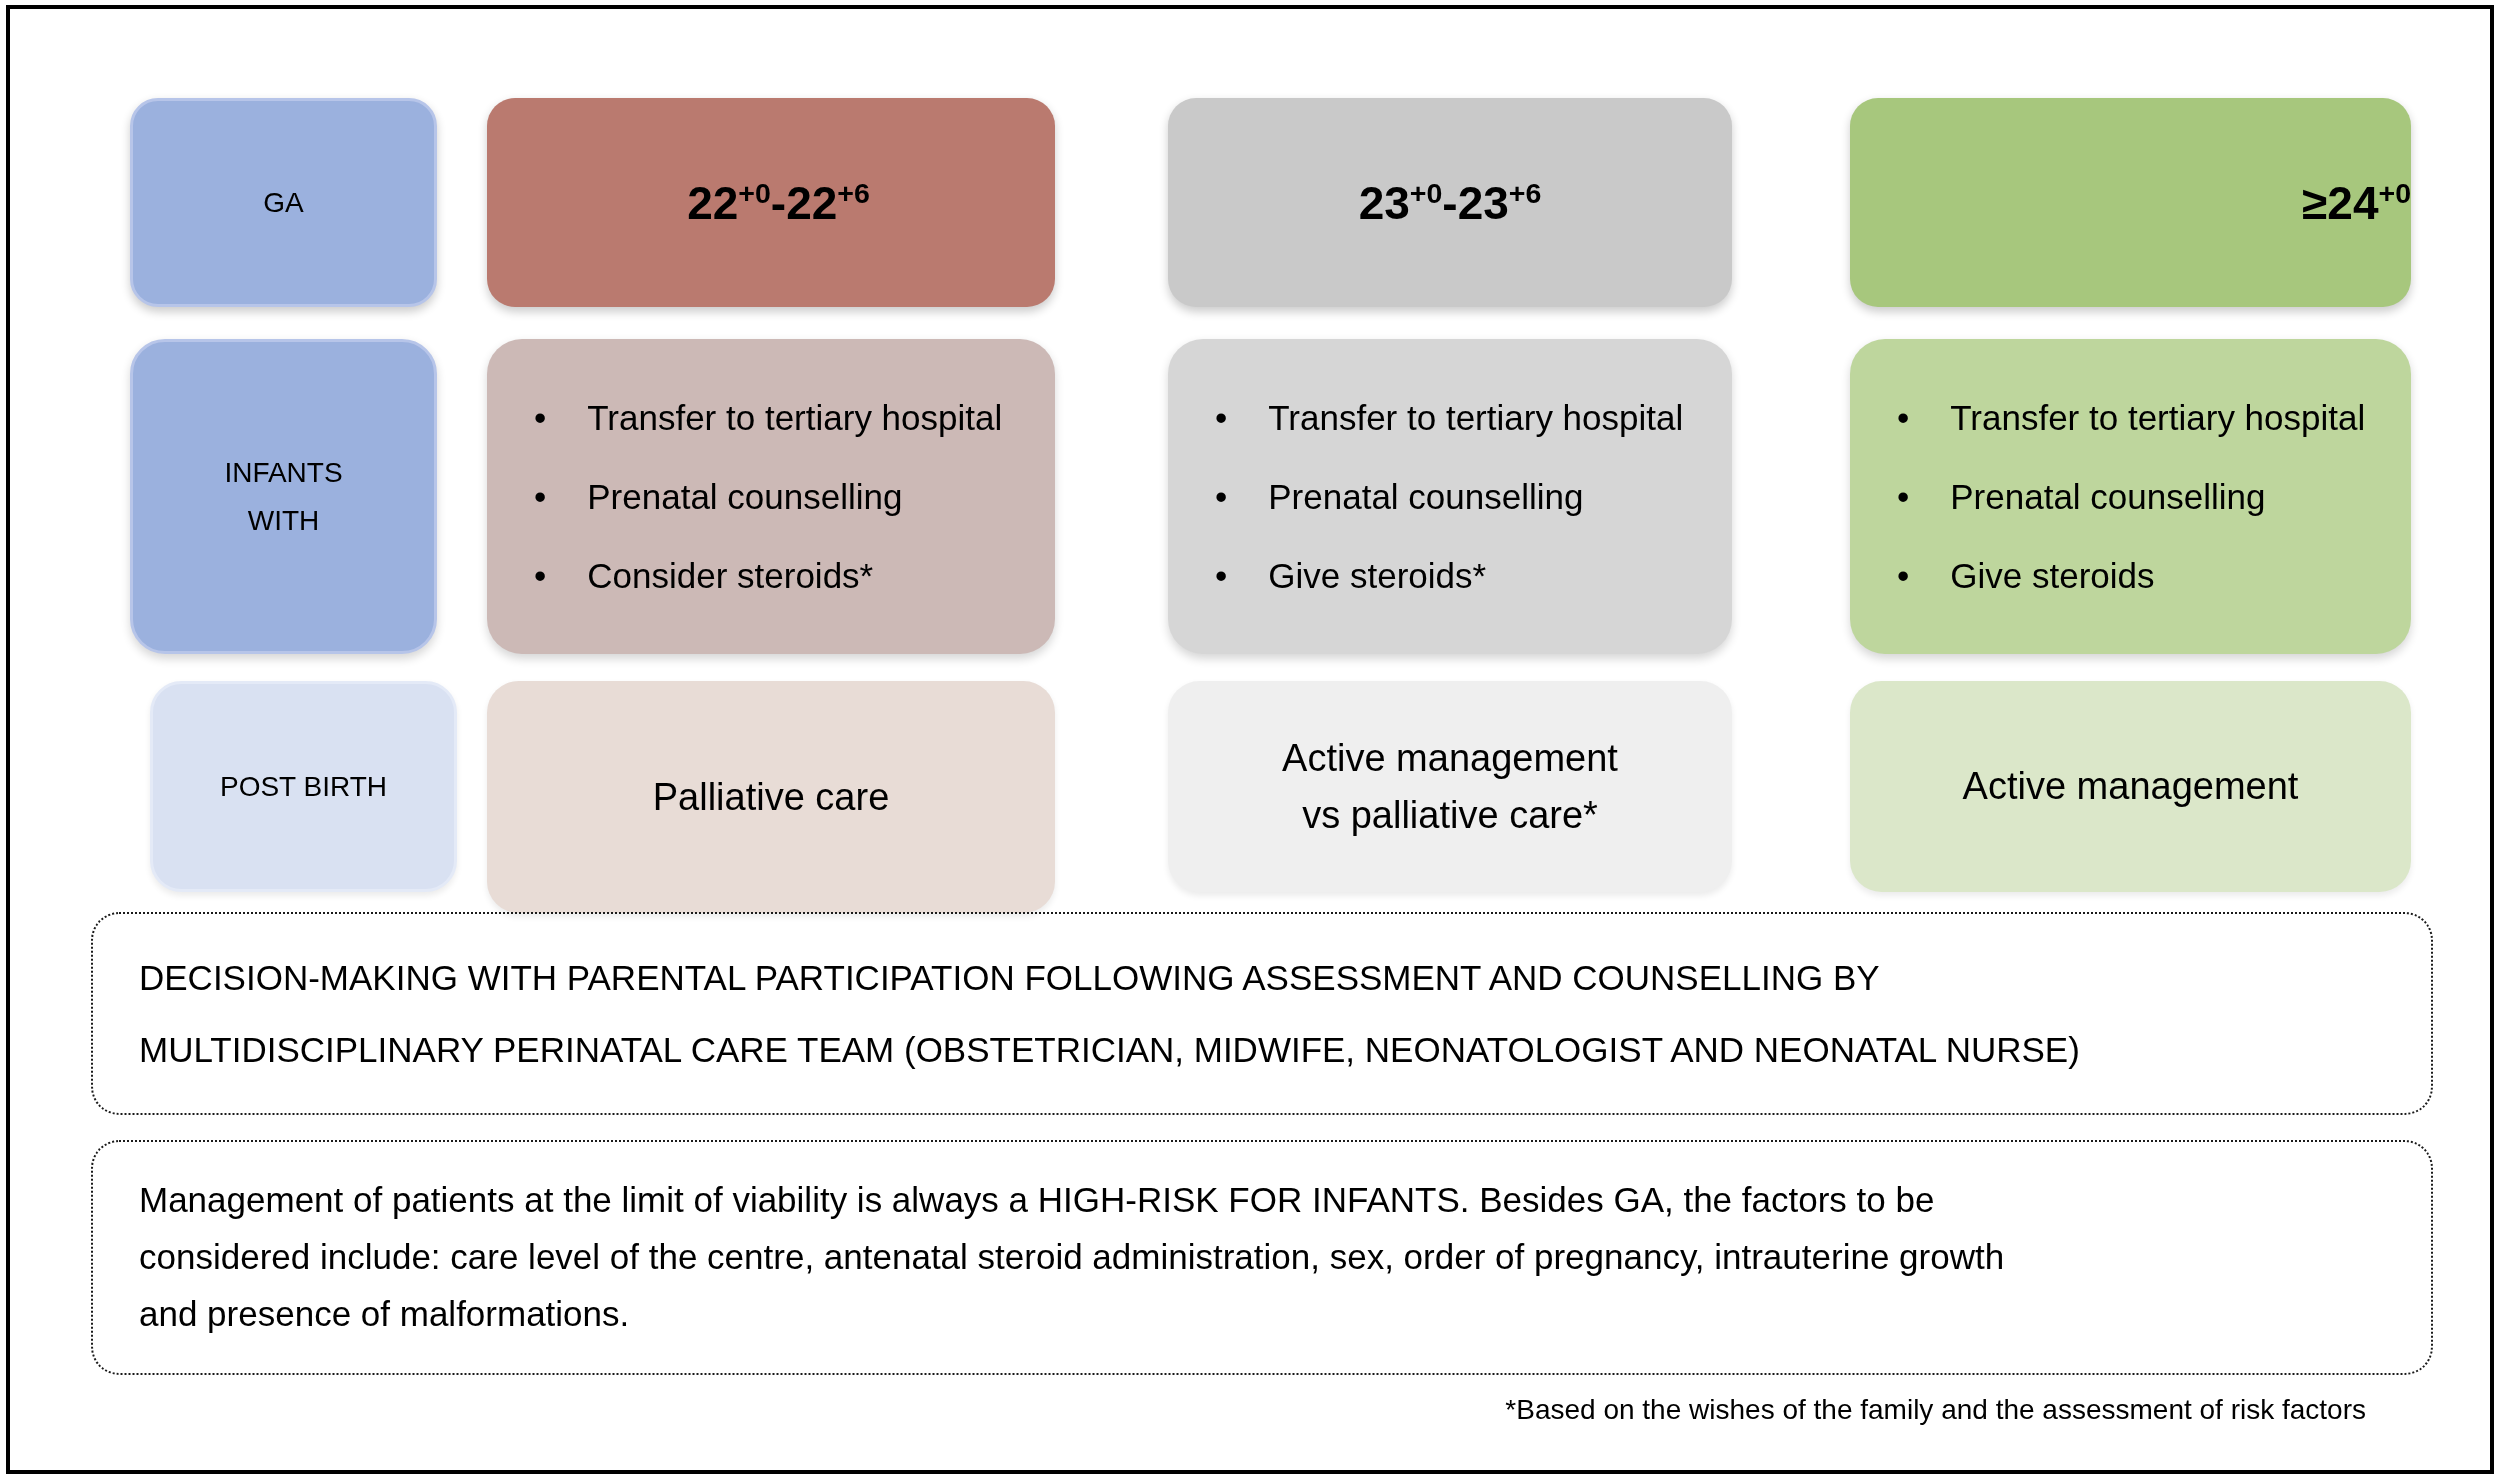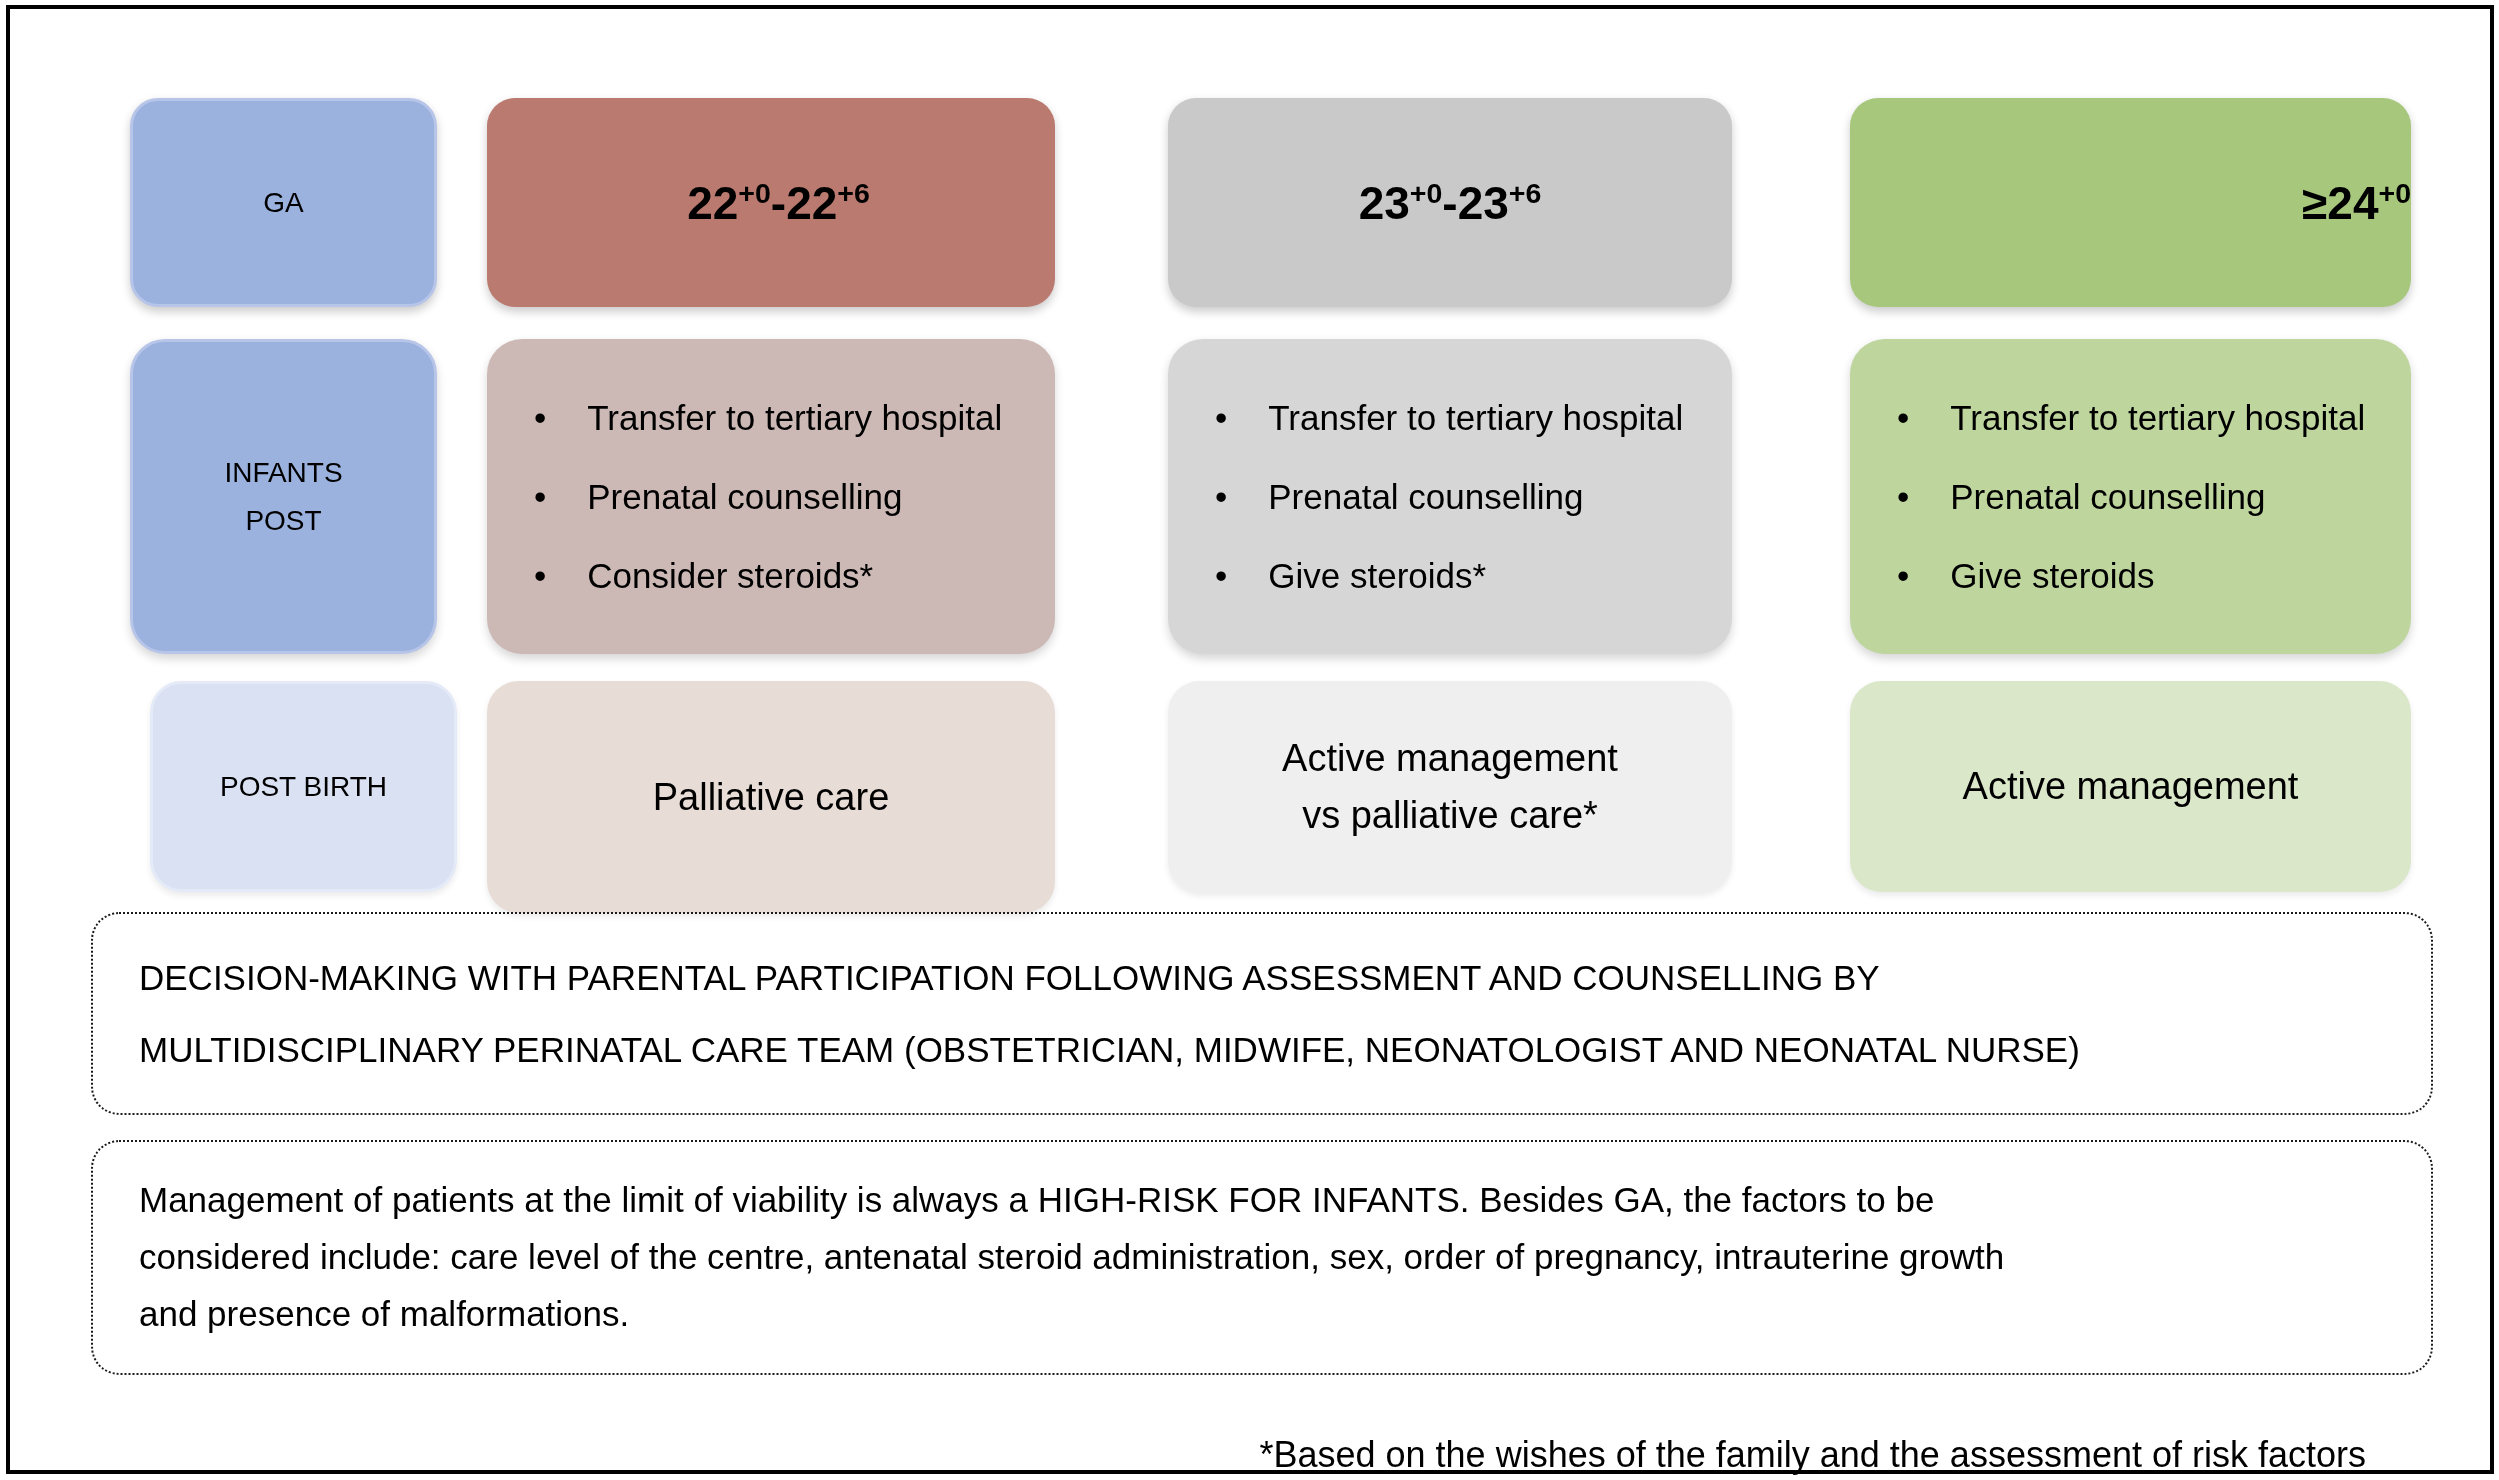--- a/index.html
+++ b/index.html
@@ -34,21 +34,21 @@
              flex-direction:column;justify-content:center;gap:39px;width:100%;
              box-sizing:border-box;}
   ul.bullets li{display:flex;align-items:baseline;font-size:35px;text-align:left;}
   ul.bullets .bullet{font-size:35px;margin-right:41px;flex:0 0 auto;}
 
   .dotted{position:absolute;border:2.4px dotted #1a1a1a;border-radius:28px;
           display:flex;flex-direction:column;justify-content:center;
           padding:0 46px;box-sizing:border-box;text-align:left;}
   .note-line-caps{font-size:35px;line-height:2.05;white-space:nowrap;}
   .note-line{font-size:35px;line-height:1.62;white-space:nowrap;}
-  .footnote{position:absolute;top:1394px;right:134px;font-size:36px;text-align:right;margin-top:40px;}
+  .footnote{position:absolute;top:1394px;right:134px;font-size:28px;text-align:right;}
 </style>
 </head>
 <body>
 
 <div class="canvas">
   <div class="frame"></div>
 
   <div class="box r1 blue" style="left:130px;top:98px;width:307px;height:209px;">
     <span class="rowlabel">GA</span>
   </div>
@@ -57,21 +57,21 @@
   </div>
   <div class="box r1 gray hdr" style="left:1168px;top:98px;width:564px;height:209px;">
     <span><span>23</span><sup>+0</sup><span>-23</span><sup>+6</sup></span>
   </div>
   <div class="box r1 green hdr" style="left:1850px;top:98px;width:561px;height:209px;justify-content:flex-end;">
     <span><span>≥24</span><sup>+0</sup><span></span><sup></sup></span>
   </div>
 
   <div class="box r2 blue" style="left:130px;top:339px;width:307px;height:315px;flex-direction:column;">
     <span class="rowlabel">INFANTS</span>
-    <span class="rowlabel">POST</span>
+    <span class="rowlabel">WITH</span>
   </div>
   <div class="box r2 rose" style="left:487px;top:339px;width:568px;height:315px;">
     <ul class="bullets">
       <li>
           <span class="bullet">•</span>
           <span>Transfer to tertiary hospital</span>
         </li>
       <li>
           <span class="bullet">•</span>
           <span>Prenatal counselling</span>

